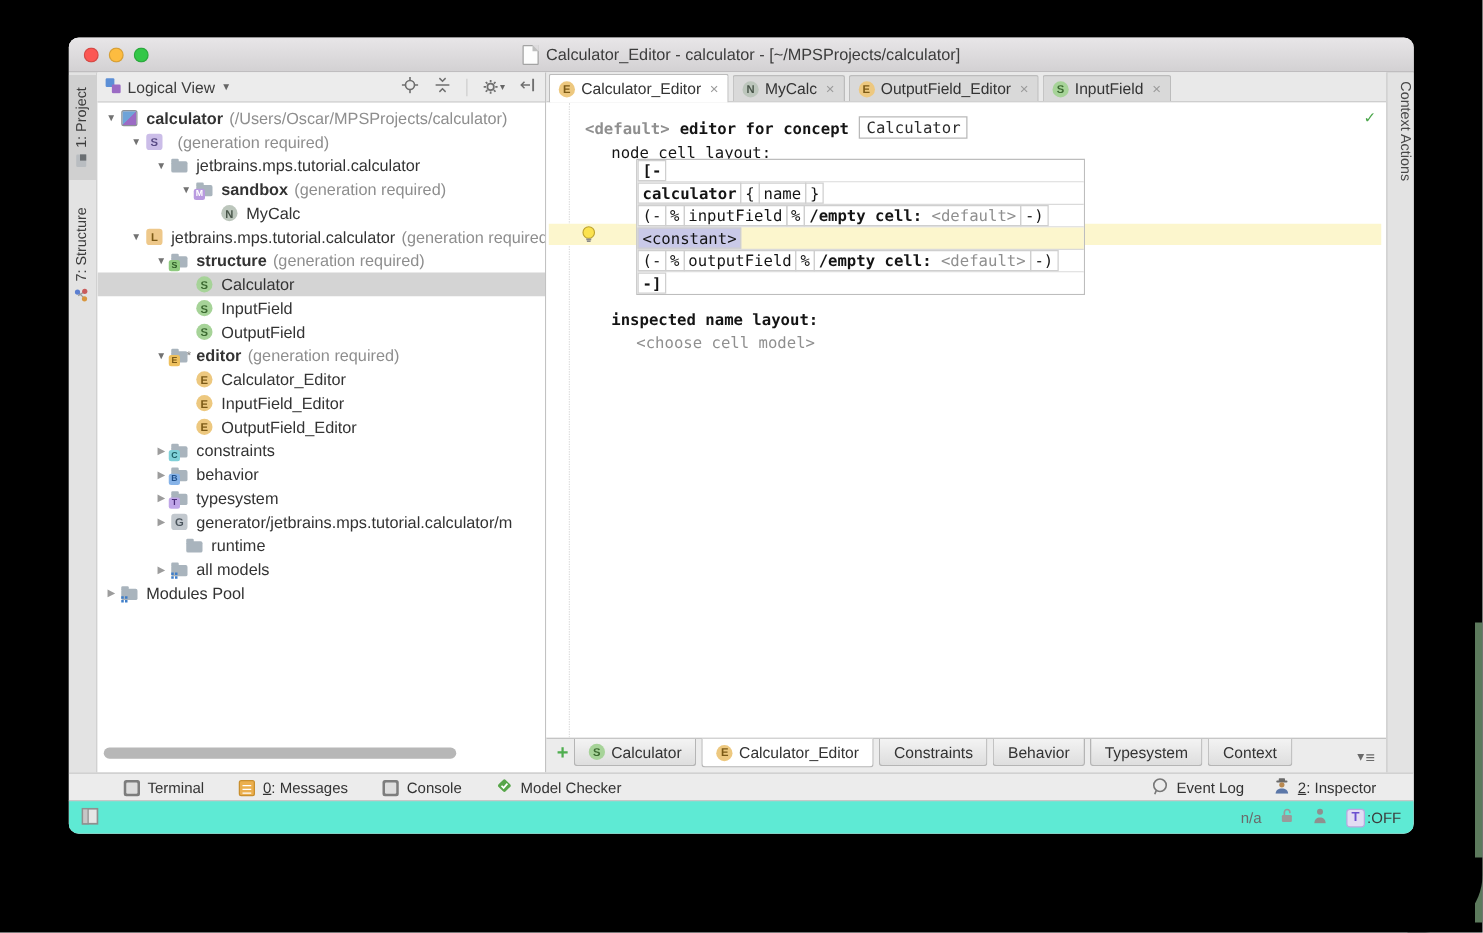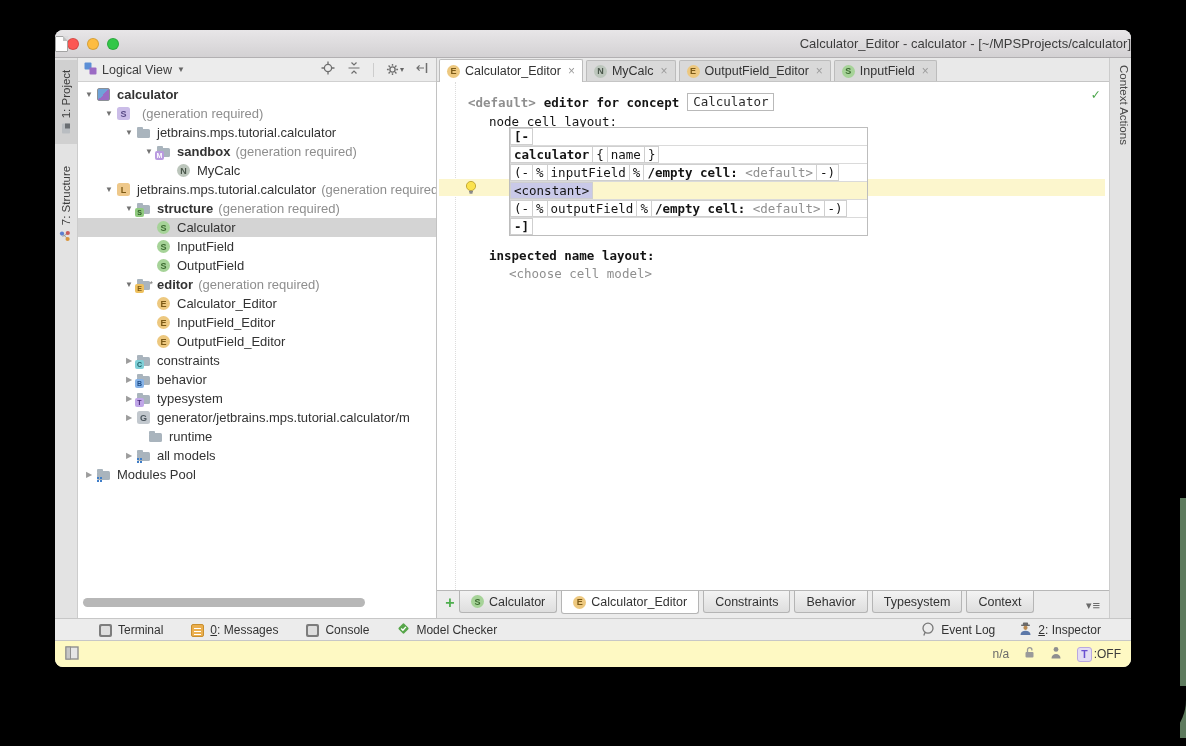--- a/index.html
+++ b/index.html
@@ -9,21 +9,21 @@
   .corner-mask{position:absolute;right:0;bottom:0;width:60px;height:60px;background:#000;border-bottom-right-radius:46px}
 
   .window{position:absolute;left:55px;top:30px;width:1076px;height:637px;background:#ececec;
           border-radius:8px;overflow:hidden;box-shadow:0 0 0 1px rgba(0,0,0,.45)}
 
   
   .titlebar{height:27px;background:linear-gradient(#e8e6e8,#d3d1d3);border-bottom:1px solid #b2b0b2;position:relative}
   .lights{position:absolute;left:12px;top:8px;display:flex;gap:8px}
   .light{width:12px;height:12px;border-radius:50%;border:1px solid rgba(0,0,0,.15);box-sizing:border-box}
   .l-red{background:#fc5753}.l-yel{background:#fdbc40}.l-grn{background:#33c748}
-  .title{position:absolute;inset:0;display:flex;align-items:center;justify-content:space-between;gap:6px;
+  .title{position:absolute;inset:0;display:flex;align-items:center;justify-content:center;gap:6px;
          font-size:13px;color:#3c3c3c}
   .docicon{width:11px;height:14px;background:#fdfdfd;border:1px solid #a3a3a3;border-radius:1px;position:relative}
   .docicon::after{content:"";position:absolute;right:-1px;top:-1px;border-style:solid;border-width:0 5px 5px 0;
          border-color:transparent #dddbdd #bfbfbf transparent}
 
   .main{position:absolute;top:28px;left:0;right:0;bottom:49px;display:flex}
 
   
   .left-strip{width:22px;background:#e3e3e3;border-right:1px solid #cccccc;position:relative;flex:none}
   .vtab{position:absolute;left:0;width:22px}
@@ -115,21 +115,21 @@
         display:flex;align-items:center;font-size:12px;color:#333}
   .bb-left{display:flex;gap:28px;padding-left:44px;align-items:center}
   .bb-right{margin-left:auto;display:flex;gap:24px;padding-right:30px;align-items:center}
   .bitem{display:flex;align-items:center;gap:6px}
   .bicon{display:inline-block;position:relative;flex:none}
   .i-terminal,.i-console{width:13px;height:13px;background:#7d7d7d;border-radius:2px}
   .i-terminal::before,.i-console::before{content:"";position:absolute;left:2px;right:2px;top:2px;bottom:2px;background:#dedede;border-radius:1px}
   .i-messages{width:13px;height:13px;background:#ebaf4e;border:1px solid #c98f2e;border-radius:2px;box-sizing:border-box}
   .i-messages::before{content:"";position:absolute;left:2px;right:2px;top:3px;height:1.5px;background:#fff;box-shadow:0 3px 0 #fff,0 6px 0 #fff}
 
-  .status-bar{position:absolute;left:0;right:0;bottom:0;height:26px;background:#fef9c3;border-top:1px solid #c7c7c7;
+  .status-bar{position:absolute;left:0;right:0;bottom:0;height:26px;background:#5eead4;border-top:1px solid #c7c7c7;
         display:flex;align-items:center;padding:0 10px;font-size:12px;color:#4c4c4c}
   .sb-right{margin-left:auto;display:flex;align-items:center;gap:15px}
   .na{color:#6a6a6a}
   .tbadge{padding:0 3px;background:#e3dcf3;border:1px solid #b9a8e0;border-radius:3px;color:#6a4fd0;font-size:10.5px;font-weight:bold;line-height:13px}
   .hlstate{color:#3c3c3c}
 </style>
 </head>
 <body>
 
 <div class="sliver"></div>
@@ -220,20 +220,21 @@
           </span>
         </span>
       </div>
       <div class="tree">
           <div class="trow" style="padding-left: 4px;">
             <span class="arrow open">▼</span>
             <span class="ticon">
               <span class="projicon"></span>
             </span>
             <span class="tlabel b">calculator</span>
+            <span class="tsuffix">(/Users/Oscar/MPSProjects/calculator)</span>
           </div>
           <div class="trow" style="padding-left: 24px;">
             <span class="arrow open">▼</span>
             <span class="ticon">
               <span class="sqicon" style="background: rgb(203, 189, 232); color: rgb(89, 74, 133);">S</span>
             </span>
             <span class="tsuffix">(generation required)</span>
           </div>
           <div class="trow" style="padding-left: 44px;">
             <span class="arrow open">▼</span>

